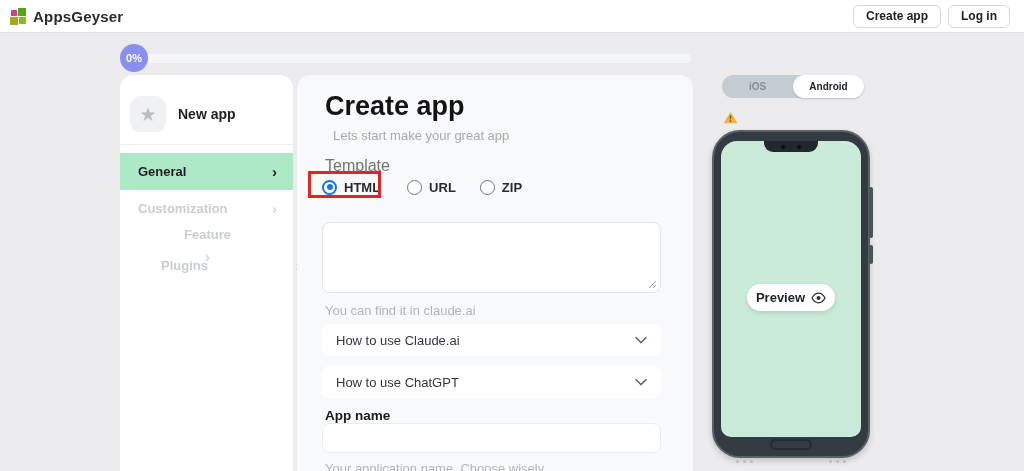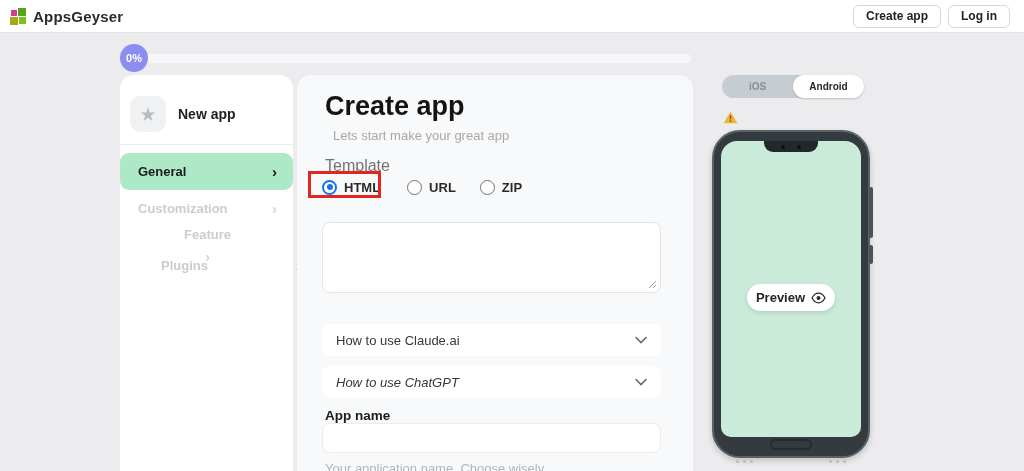--- a/index.html
+++ b/index.html
@@ -53,21 +53,21 @@
     position:absolute; left:10px; top:21px; width:36px; height:36px;
     background:#f0f1f2; border-radius:10px;
     display:flex; align-items:center; justify-content:center;
   }
   .star-glyph { color:#b7bdc3; font-size:19px; line-height:1; }
   .newapp-label { position:absolute; left:58px; top:31px; font-size:14px; font-weight:bold; color:#1f1f1f; }
   .side-divider { position:absolute; left:0; top:69px; width:173px; height:1px; background:#ededed; }
   .side-item {
     position:absolute; left:0; width:173px; height:37px;
     display:flex; align-items:center; justify-content:space-between;
-    padding:0 16px 0 18px; font-size:13px; font-weight:bold; cursor:pointer;border-radius:9px;
+    padding:0 16px 0 18px; font-size:13px; font-weight:bold; cursor:pointer;
   }
   .si-0 { top:78px;  background:#ade9c6; color:#1b1b1b; }
   .si-1 { top:115px; color:#c9cdd0; }
   .si-2 { top:152px; color:#c9cdd0;flex-direction:column; }
   .si-3 { top:172px; color:#c9cdd0;margin-left:23px; }
   .side-chevron { font-size:15px; font-weight:bold; line-height:1; }
   .si-0 .side-chevron { color:#1b1b1b; }
   .si-1 .side-chevron, .si-2 .side-chevron, .si-3 .side-chevron { color:#d3d6d9; }
   
   .main-card {
@@ -101,21 +101,21 @@
   .resize-grip { position:absolute; right:4px; bottom:4px; width:9px; height:9px; pointer-events:none; }
   .hint { font-size:13px; color:#b2b5b8; position:absolute; left:28px; }
   .hint-claude { top:228px; }
   .hint-appname { top:386px; }
   .select-box {
     position:absolute; left:25px; width:339px; height:32px;
     background:#fff; border-radius:8px; cursor:pointer;
     display:flex; align-items:center; justify-content:space-between;
     padding:0 14px; font-size:13px; color:#33383c;
   }
-  .sel-1 { top:249px; } .sel-2 { top:291px;font-style:italic; }
+  .sel-1 { top:249px; } .sel-2 { top:291px; }
   .appname-label { position:absolute; left:28px; top:333px; font-size:13.5px; font-weight:bold; color:#1b1b1b; }
   .appname-input {
     position:absolute; left:25px; top:348px; width:339px; height:30px;
     background:#fff; border:1px solid #ebecee; border-radius:8px;
     font-family:"Liberation Sans", sans-serif; font-size:13px; padding:0 10px; outline:none;
   }
   
   .platform-toggle {
     position:absolute; left:722px; top:75px; width:142px; height:23px;
     background:#c6cdd2; border-radius:12px; display:flex;
@@ -230,20 +230,21 @@
     </div>
   </div>
   <div class="annotation-box"></div>
 
   <div class="paste-wrap">
     <textarea class="paste-area" value="" style=""></textarea>
     <svg class="resize-grip" viewBox="0 0 9 9">
       <path d="M8 1 L1 8 M8 5 L5 8" stroke="#9aa0a6" stroke-width="1" fill="none"></path>
     </svg>
   </div>
+  <div class="hint hint-claude">You can find it in claude.ai</div>
 
   <div class="select-box sel-1">
     <span>How to use Claude.ai</span>
     <svg width="12" height="8" viewBox="0 0 12 8">
       <path d="M1 1.5 L6 6.5 L11 1.5" stroke="#5f6a72" stroke-width="1.6" fill="none" stroke-linecap="round"></path>
     </svg>
   </div>
   <div class="select-box sel-2">
     <span>How to use ChatGPT</span>
     <svg width="12" height="8" viewBox="0 0 12 8">

